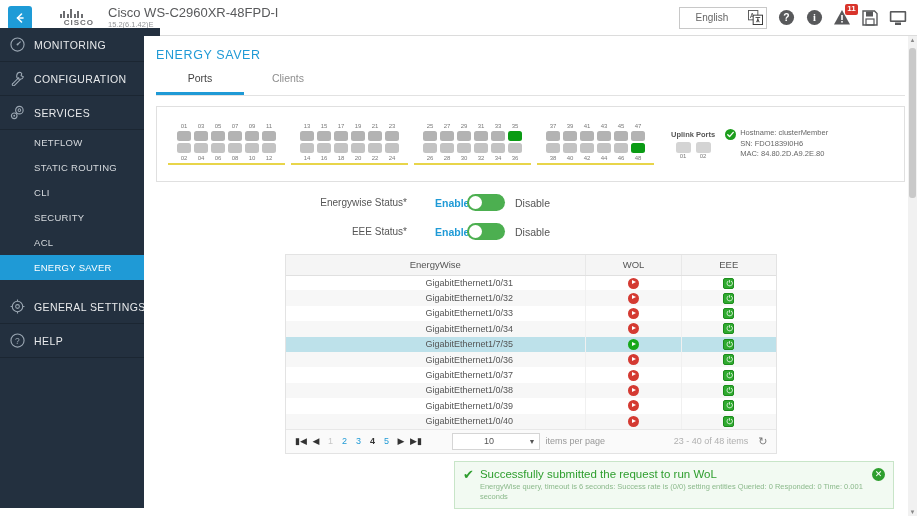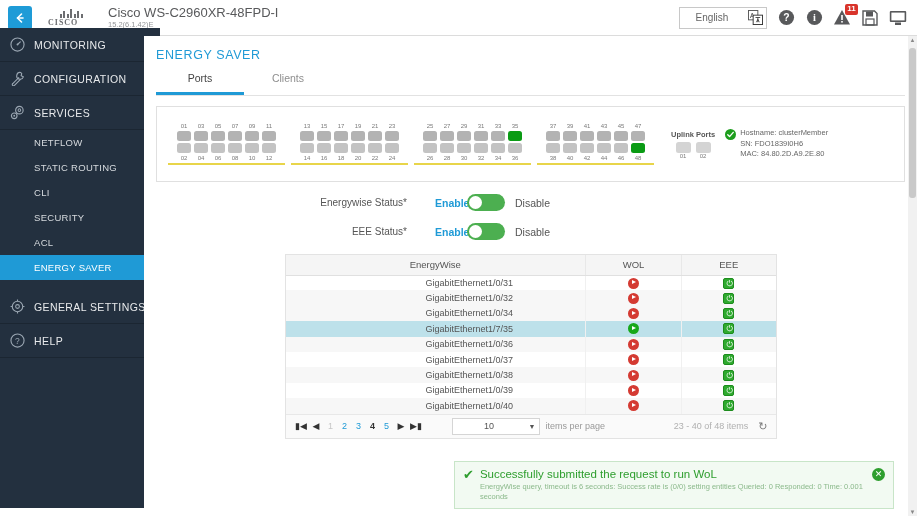--- a/index.html
+++ b/index.html
@@ -15,21 +15,21 @@
   .topbar {
     position:absolute; left:0; top:0; width:917px; height:36px;
     background:#fff; border-bottom:1px solid #dcdcdc;
     display:flex; align-items:center;
   }
   .back-btn {
     width:24px; height:24px; margin-left:8px; background:#1e9bd7;
     border-radius:3px; display:flex; align-items:center; justify-content:center;
     cursor:pointer;
   }
-  .cisco-logo { margin-left:16px; width:46px; text-align:left; line-height:1;font-family:Liberation Serif, serif; }
+  .cisco-logo { margin-left:16px; width:46px; text-align:right; line-height:1; }
   .cisco-bars { display:flex; align-items:flex-end; justify-content:center; height:9px; gap:1.5px; }
   .cisco-bars i { display:block; width:2px; background:#6d6e71; }
   .cisco-word { font-size:8px; letter-spacing:1px; color:#6d6e71; font-weight:bold; margin-top:1px; }
   .dev-title { margin-left:14px; line-height:1.15; }
   .dev-name { font-size:13px; color:#58595b; }
   .dev-ver { font-size:7.5px; color:#939598; }
 
   .top-right { margin-left:auto; display:flex; align-items:center; gap:10px; padding-right:10px; }
   .lang-select {
     width:88px; height:22px; border:1px solid #c8c8c8; background:#fff;
@@ -538,20 +538,25 @@
           <tr class="">
             <td class="iface">GigabitEthernet1/0/31</td>
             <td><span class="ico-wol"></span></td>
             <td style="border-right: none;"><span class="ico-eee"></span></td>
           </tr>
           <tr class="alt">
             <td class="iface">GigabitEthernet1/0/32</td>
             <td><span class="ico-wol"></span></td>
             <td style="border-right: none;"><span class="ico-eee"></span></td>
           </tr>
+          <tr class="">
+            <td class="iface">GigabitEthernet1/0/33</td>
+            <td><span class="ico-wol"></span></td>
+            <td style="border-right: none;"><span class="ico-eee"></span></td>
+          </tr>
           <tr class="alt">
             <td class="iface">GigabitEthernet1/0/34</td>
             <td><span class="ico-wol"></span></td>
             <td style="border-right: none;"><span class="ico-eee"></span></td>
           </tr>
           <tr class="sel">
             <td class="iface">GigabitEthernet1/7/35</td>
             <td><span class="ico-wol go"></span></td>
             <td style="border-right: none;"><span class="ico-eee"></span></td>
           </tr>

